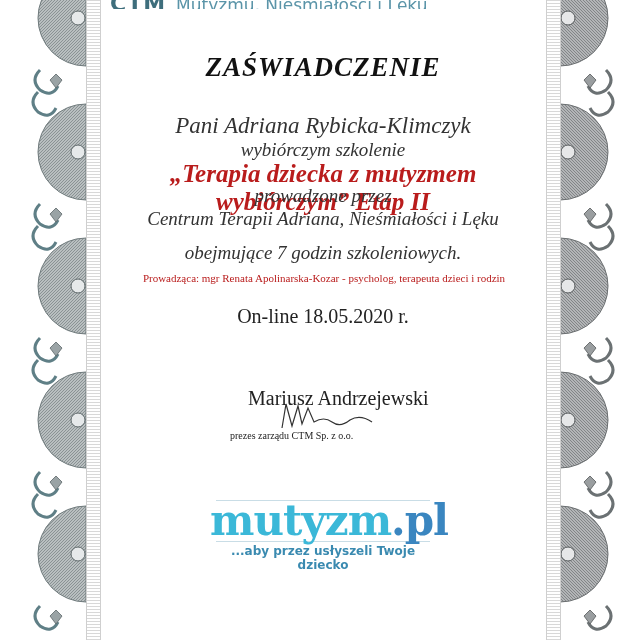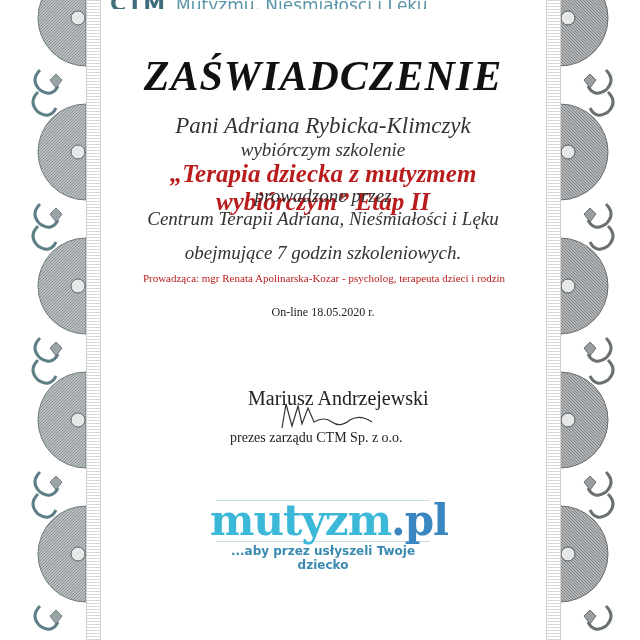--- a/index.html
+++ b/index.html
@@ -29,48 +29,48 @@
     color: #3e6e7c; letter-spacing: 1px;
   }
   .header-text {
     font-family: "DejaVu Sans", sans-serif; font-size: 17px; color: #5a94a8; margin-left: 6px;
   }
   .content {
     position: absolute; left: 100px; top: 0; width: 446px; text-align: center; color: #1a1a1a;
   }
   .title {
     position: absolute; top: 52px; left: 0; width: 446px;
-    font-size: 42px; font-weight: bold; font-style: italic; letter-spacing: 1px; color: #111;
+    font-size: 27px; font-weight: bold; font-style: italic; letter-spacing: 1px; color: #111;
   }
   .name {
     position: absolute; top: 113px; left: 0; width: 446px;
     font-size: 23px; font-weight: normal; font-style: italic; color: #333;
   }
   .line-italic {
     position: absolute; left: 0; width: 446px; font-style: italic; font-size: 19px; color: #333;
   }
   .course {
     position: absolute; top: 160px; left: 0; width: 446px;
     font-size: 25px; font-weight: bold; font-style: italic; color: #b91c1c;
   }
   .lecturer {
     position: absolute; top: 272px; left: -2px; width: 452px;
     font-size: 11px; color: #b91c1c; white-space: nowrap;
   }
   .date {
-    position: absolute; top: 305px; left: 0; width: 446px; font-size: 12px; color: #222;
+    position: absolute; top: 305px; left: 0; width: 446px; font-size: 20px; color: #222;
   }
   .signer-name {
     position: absolute; top: 387px; left: 148px; font-size: 20px; color: #222;
   }
   .signature {
     position: absolute; top: 400px; left: 180px; width: 100px; height: 32px;
   }
   .signer-role {
-    position: absolute; top: 430px; left: 130px; font-size: 14px; color: #222; white-space: nowrap;
+    position: absolute; top: 430px; left: 130px; font-size: 10px; color: #222; white-space: nowrap;
   }
   .logo {
     position: absolute; top: 500px; left: 110px; width: 226px; text-align: center;
   }
   .logo-main {
     font-family: "DejaVu Serif", serif; font-weight: bold; font-size: 42px; line-height: 40px;
     letter-spacing: -1px;
   }
   .logo-mutyzm { color: #3bb8d8; }
   .logo-pl { color: #3a86c0; }

